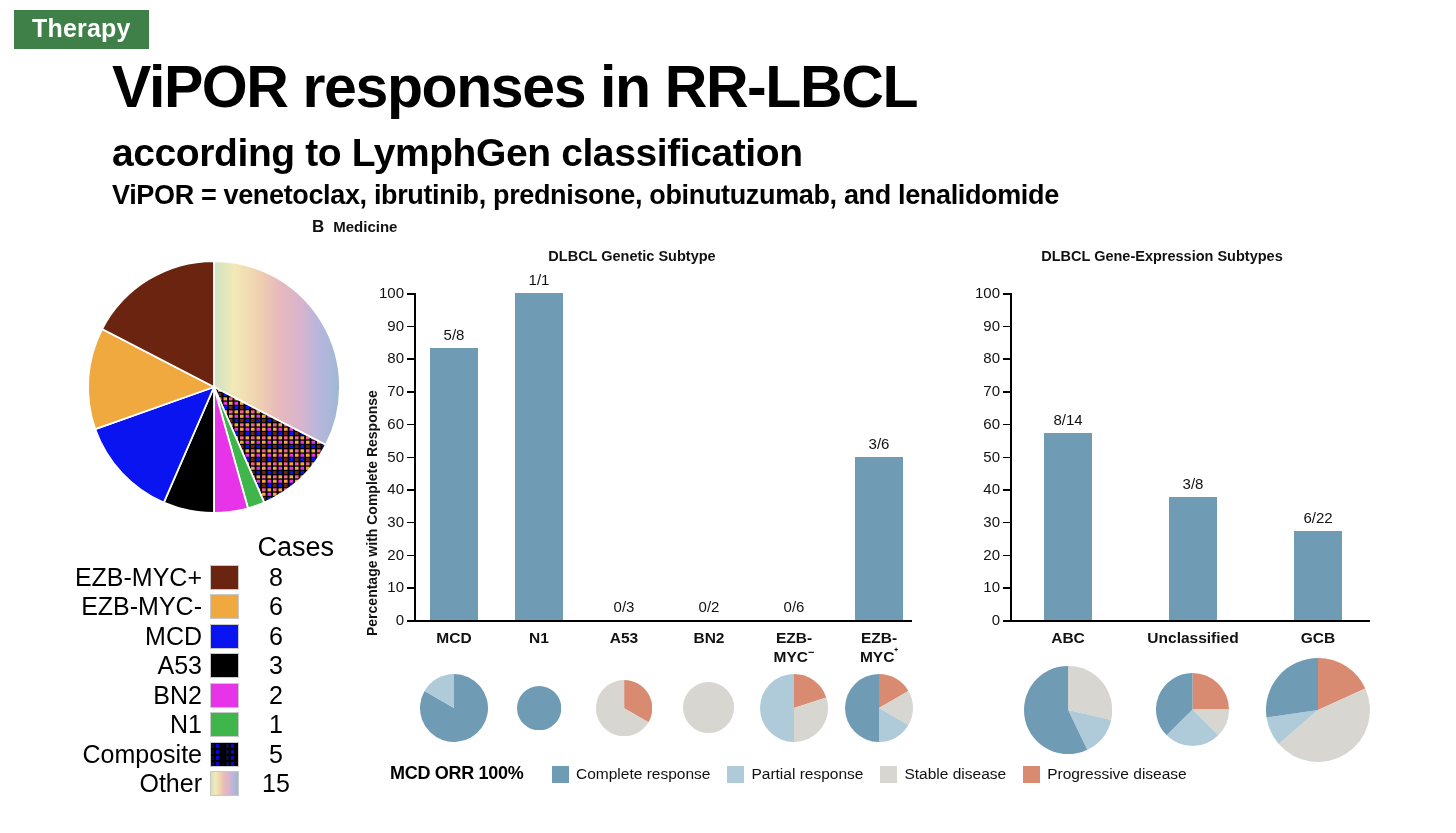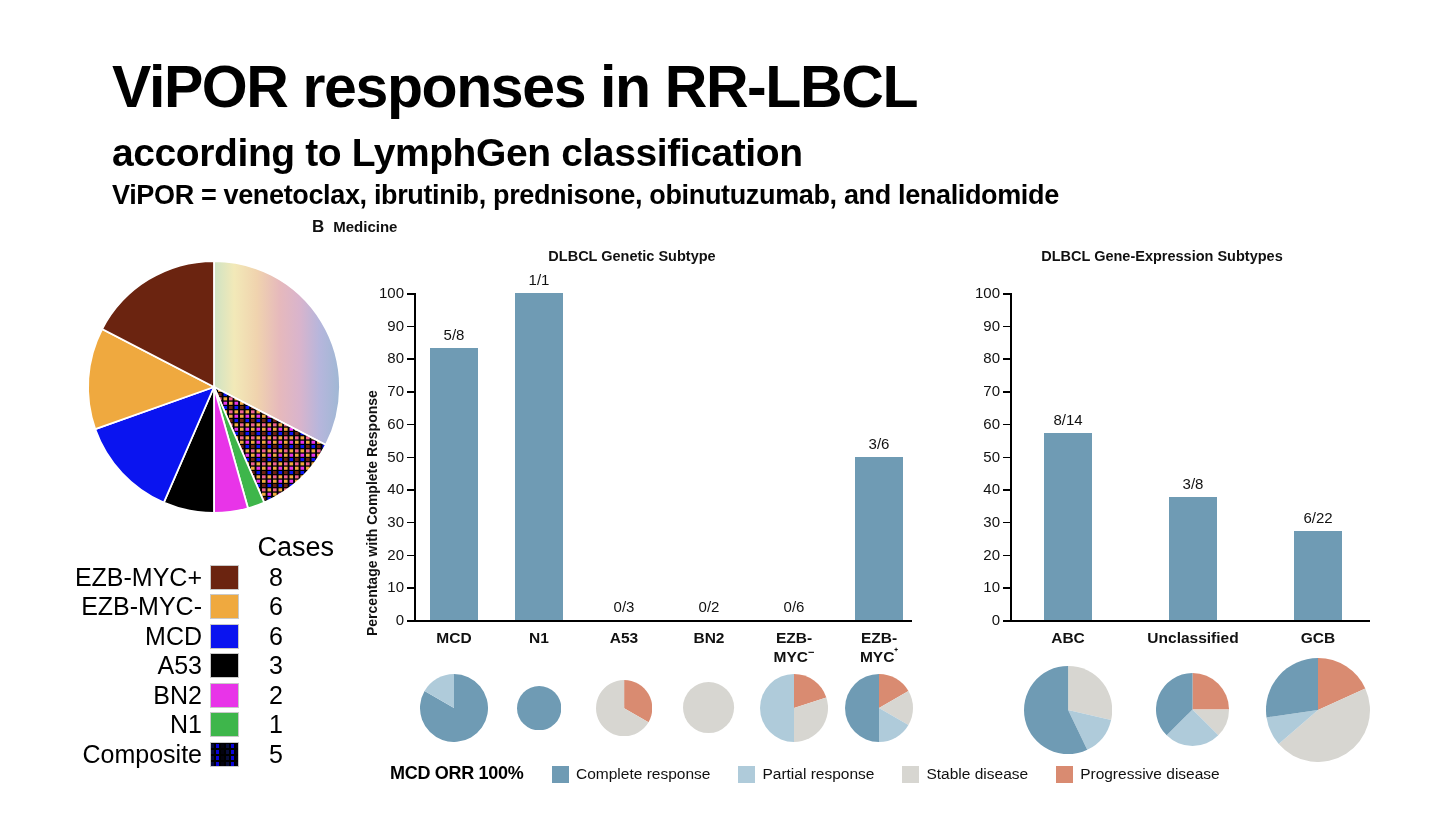--- a/index.html
+++ b/index.html
@@ -111,31 +111,32 @@
   
   .minipie { position: absolute; }
 
   
   .orr {
     position: absolute; left: 390px; top: 763px;
     font-size: 18px; font-weight: bold; color: #000; letter-spacing: -.3px;
   }
   .reslegend {
     position: absolute; left: 552px; top: 765px;
-    display: flex; align-items: center; gap: 11px;
+    display: flex; align-items: center; 
     font-size: 15.5px; color: #111;
   }
   .rl-item { display: flex; align-items: center; gap: 7px; margin-right: 17px; }
   .rl-sw { width: 17px; height: 17px; flex: 0 0 17px; }
 </style>
 </head>
 <body>
 
 <div id="slide">
 
+  <div class="badge">Therapy</div>
   <div class="title-main">ViPOR responses in RR-LBCL</div>
   <div class="title-sub1">according to LymphGen classification</div>
   <div class="title-sub2">ViPOR = venetoclax, ibrutinib, prednisone, obinutuzumab, and lenalidomide</div>
 
 
   <div class="panel-b">
     <span>B</span><span class="lbl">Medicine</span>
   </div>
 
   <div class="bigpie">
@@ -201,20 +202,25 @@
         </div>
         <div class="pl-row">
           <div class="pl-name">N1</div>
           <div class="pl-sw" style="background: rgb(62, 182, 75);"></div>
           <div class="pl-count">1</div>
         </div>
         <div class="pl-row">
           <div class="pl-name">Composite</div>
           <div class="pl-sw" style="background: repeating-linear-gradient(90deg, rgb(239, 169, 63) 0px, rgb(239, 169, 63) 3px, rgb(0, 0, 0) 3px, rgb(0, 0, 0) 5px, rgb(232, 52, 232) 5px, rgb(232, 52, 232) 8px, rgb(0, 0, 0) 8px, rgb(0, 0, 0) 10px, rgb(107, 36, 16) 10px, rgb(107, 36, 16) 13px, rgb(0, 0, 0) 13px, rgb(0, 0, 0) 15px), repeating-linear-gradient(0deg, rgb(10, 20, 240) 0px, rgb(10, 20, 240) 4px, rgb(0, 0, 0) 4px, rgb(0, 0, 0) 6px); background-blend-mode: multiply;"></div>
           <div class="pl-count">5</div>
+        </div>
+        <div class="pl-row">
+          <div class="pl-name">Other</div>
+          <div class="pl-sw" style="background: linear-gradient(90deg, rgb(207, 227, 196), rgb(242, 233, 184), rgb(240, 211, 174), rgb(230, 185, 188), rgb(217, 180, 204), rgb(182, 182, 220), rgb(159, 184, 212));"></div>
+          <div class="pl-count">15</div>
         </div>
       </div>
   </div>
 
   <div class="chart" id="chart1" style="left:352px; top:248px; width:560px; height:420px;">
     <div class="chart-title">DLBCL Genetic Subtype</div>
     <div class="ylabel" id="ylabel1" style="left: 12px; top: 388px;">Percentage with Complete Response</div>
   <div class="axis-line" style="left: 62px; top: 45px; width: 1.8px; height: 328px;"></div>
       <div class="axis-line" style="left: 62px; top: 372px; width: 498px; height: 1.8px;"></div>
       <div class="ytick-mark" style="left: 55px; top: 372px; width: 7px;"></div>

